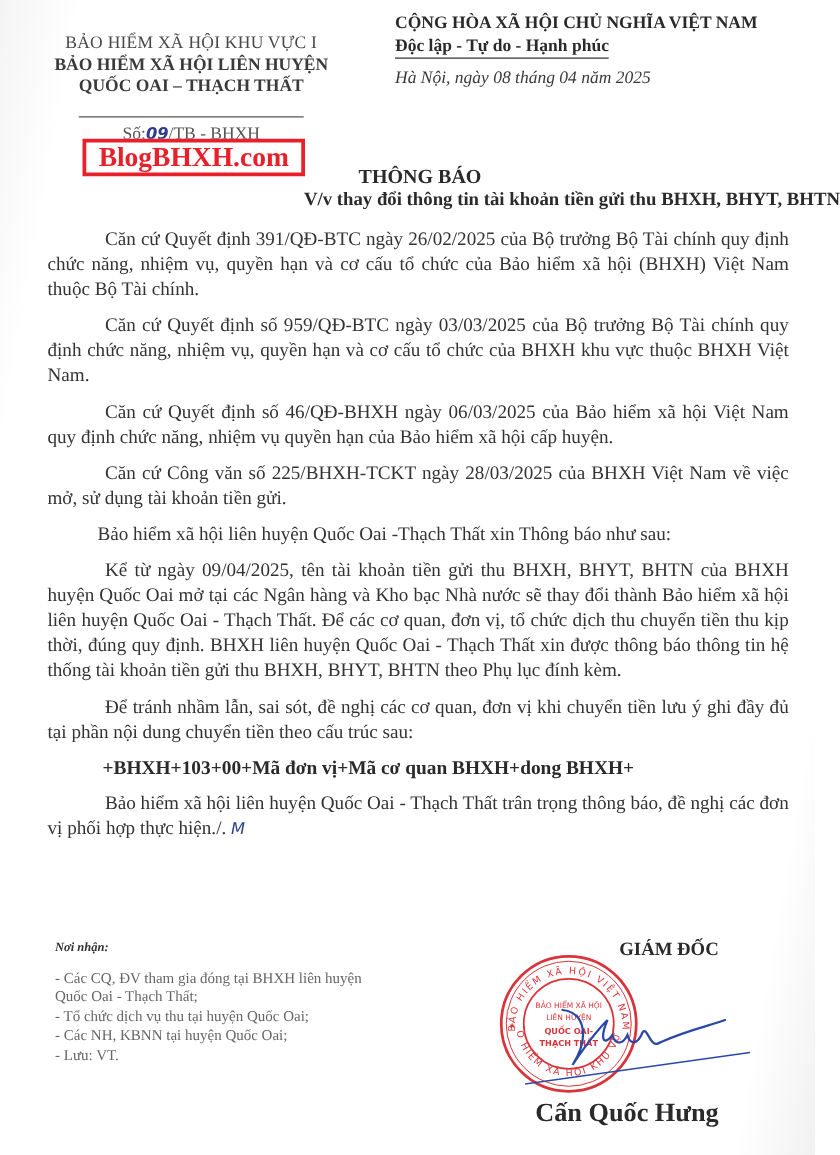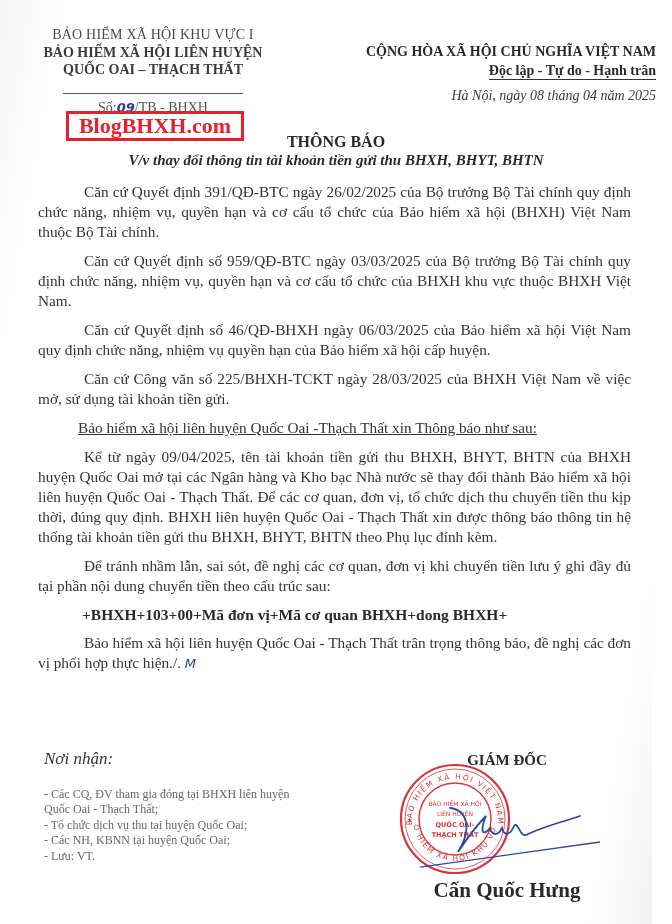--- a/index.html
+++ b/index.html
@@ -13,37 +13,37 @@
   .page { position:absolute; left:0; top:0; width:652px; height:924px;
     background:linear-gradient(100deg,#f4f4f4 0%, #ffffff 8%, #ffffff 92%, #f1f1f1 100%); }
   .abs { position:absolute; }
   .left-head { left:28px; top:26px; width:250px; text-align:center; }
   .left-head .l1 { font-size:14px; letter-spacing:0.2px; color:#4a4a4a; line-height:18px; }
   .left-head .l2 { font-size:14px; font-weight:bold; color:#3a3a3a; line-height:17px; }
   .left-head .l3 { font-size:14px; font-weight:bold; color:#3a3a3a; line-height:17px; }
   .left-head .ul { display:inline-block; border-bottom:1px solid #555; padding-bottom:15px; }
   .left-head .so { font-size:14px; color:#555; margin-top:6px; }
   .left-head .so .num { font-family:"DejaVu Sans", sans-serif; font-style:italic; font-weight:bold; color:#2c3e8a; font-size:13px; }
-  .right-head { left:316px; top:43px; width:340px; text-align:right; }
+  .right-head { left:316px; top:10px; width:340px; text-align:left; }
   .right-head .r1 { font-size:14px; font-weight:bold; color:#2a2a2a; line-height:18px; }
   .right-head .r2 { font-size:14px; font-weight:bold; color:#2a2a2a; line-height:17px; display:inline-block; border-bottom:1px solid #333; }
   .right-head .r3 { font-size:14px; font-style:italic; color:#3a3a3a; margin-top:8px; }
   .watermark { left:66px; top:111px; width:178px; height:30px; border:3px solid #e8202a;
     box-sizing:border-box; display:flex; align-items:center; justify-content:center;
     color:#e8202a; font-weight:bold; font-size:22px; background:#fff; }
   .title { left:0; width:672px; top:133px; text-align:center; font-size:16px; font-weight:bold; color:#2a2a2a; }
-  .subtitle { left:0; width:672px; top:152px; text-align:center; font-size:15px; font-weight:bold; color:#2a2a2a;font-style:italic; }
+  .subtitle { left:0; width:672px; top:152px; text-align:right; font-size:15px; font-weight:bold; color:#2a2a2a; }
   .body { left:38px; top:182px; width:593px; font-size:15.3px; line-height:20px; color:#333; text-align:justify; }
   .body p { margin:0 0 9px 0; text-indent:46px; }
-  .body p.i2 { text-indent:40px;text-decoration:underline; }
+  .body p.i2 { text-indent:40px; }
   .body p.formula { font-weight:bold; text-indent:44px; color:#2a2a2a; font-size:15.5px; margin-bottom:8px; }
   .sig-mark { font-family:"DejaVu Sans", sans-serif; font-style:italic; color:#2c3e8a; font-size:13px; }
   .recv { left:44px; top:751px; width:260px; font-size:12px; line-height:15.5px; color:#666; }
-  .recv .h { font-weight:normal; font-style:italic; font-size:17px; color:#333; margin-bottom:20px; }
-  .sign { left:417px; top:752px; width:180px; text-align:center; }
+  .recv .h { font-weight:bold; font-style:italic; font-size:10px; color:#333; margin-bottom:8px; }
+  .sign { left:395px; top:752px; width:180px; text-align:right; }
   .sign .role { font-size:15px; font-weight:bold; color:#2a2a2a; }
   .sign .name { font-size:21px; font-weight:bold; color:#2a2a2a; position:absolute; left:0; width:180px; top:126px; }
   .stamp { left:398px; top:762px; width:114px; height:114px; }
   .signature { left:420px; top:790px; width:200px; height:80px; }
 </style>
 </head>
 <body>
 
 <div class="page">
 
@@ -51,21 +51,21 @@
     <div class="l1">BẢO HIỂM XÃ HỘI KHU VỰC I</div>
     <div class="l2">BẢO HIỂM XÃ HỘI LIÊN HUYỆN</div>
     <div class="l3"><span class="ul">QUỐC OAI – THẠCH THẤT</span></div>
     <div class="so">
       <span>Số:</span><span class="num">09</span><span>/TB - BHXH</span>
     </div>
   </div>
 
   <div class="abs right-head">
     <div class="r1">CỘNG HÒA XÃ HỘI CHỦ NGHĨA VIỆT NAM</div>
-    <div><span class="r2">Độc lập - Tự do - Hạnh trân</span></div>
+    <div><span class="r2">Độc lập - Tự do - Hạnh phúc</span></div>
     <div class="r3">Hà Nội, ngày 08 tháng 04 năm 2025</div>
   </div>
 
   <div class="abs watermark">BlogBHXH.com</div>
 
   <div class="abs title">THÔNG BÁO</div>
   <div class="abs subtitle">V/v thay đổi thông tin tài khoản tiền gửi thu BHXH, BHYT, BHTN</div>
 
   <div class="abs body">
     <p>Căn cứ Quyết định 391/QĐ-BTC ngày 26/02/2025 của Bộ trưởng Bộ Tài chính quy định chức năng, nhiệm vụ, quyền hạn và cơ cấu tổ chức của Bảo hiểm xã hội (BHXH) Việt Nam thuộc Bộ Tài chính.</p>

